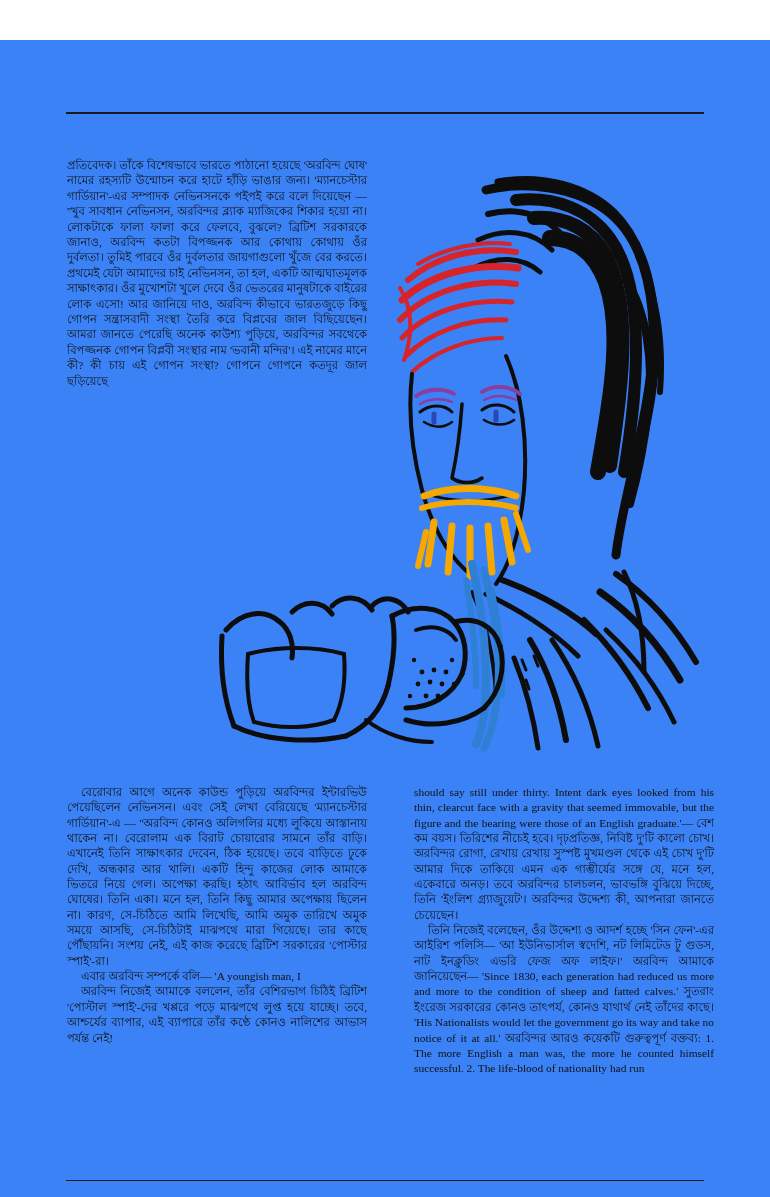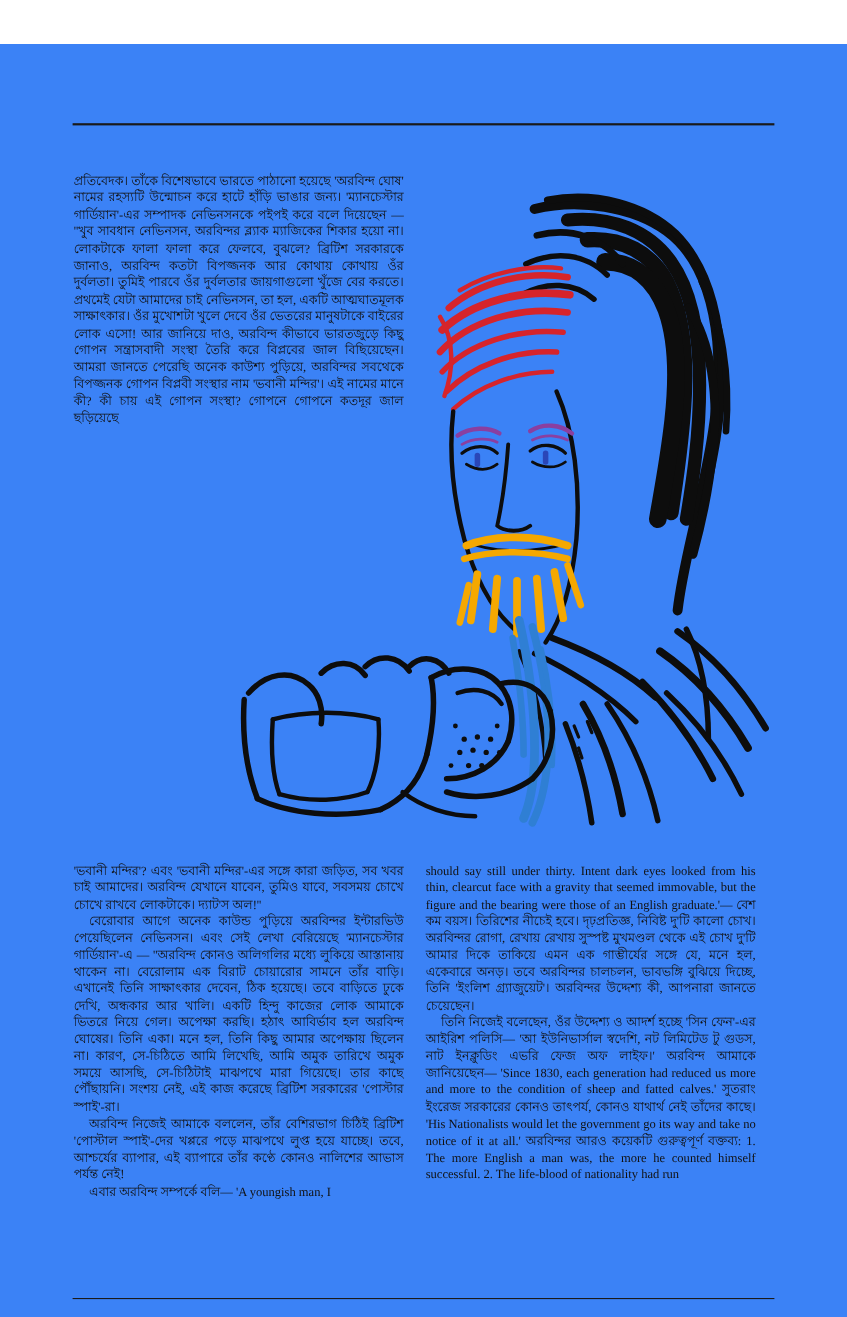--- a/index.html
+++ b/index.html
@@ -60,21 +60,21 @@
   .col {
     position: absolute;
     top: 0;
     width: 300px;
     font-size: 11.4px;
     line-height: 15.35px;
     text-align: justify;
     color: #111;
   }
   .col-left { left: 0; }
-  .col-right { left: 320px; }
+  .col-right { left: 347px; }
   .col p { margin: 0; }
   .ind { text-indent: 14px; }
 
   
   .footer {
     position: absolute;
     left: 67px;
     top: 1155px;
     font-size: 12px;
     color: #111;
@@ -221,24 +221,23 @@
           <path d="M336 500 l4 10" stroke-width="3"></path>
           <path d="M348 496 l4 10" stroke-width="3"></path>
           <path d="M340 520 l3 9" stroke-width="3"></path>
         </g>
       </g>
     </svg>
   </div>
 
   <div class="cols">
     <div class="col col-left">
-      <p>'ভবানী মন্দির'? এবং 'ভবানী মন্দির'-এর সঙ্গে কারা জড়িত, সব খবর চাই আমাদের। অরবিন্দ যেখানে যাবেন, তুমিও যাবে, সবসময় চোখে চোখে রাখবে লোকটাকে। দ্যাট'স অল!''</p>
       <p class="ind">বেরোবার আগে অনেক কাউন্ড পুড়িয়ে অরবিন্দর ইন্টারভিউ পেয়েছিলেন নেভিনসন। এবং সেই লেখা বেরিয়েছে 'ম্যানচেস্টার গার্ডিয়ান'-এ — ''অরবিন্দ কোনও অলিগলির মধ্যে লুকিয়ে আস্তানায় থাকেন না। বেরোলাম এক বিরাট চোয়ারাের সামনে তাঁর বাড়ি। এখানেই তিনি সাক্ষাৎকার দেবেন, ঠিক হয়েছে। তবে বাড়িতে ঢুকে দেখি, অন্ধকার আর খালি। একটি হিন্দু কাজের লোক আমাকে ভিতরে নিয়ে গেল। অপেক্ষা করছি। হঠাৎ আবির্ভাব হল অরবিন্দ ঘোষের। তিনি একা। মনে হল, তিনি কিছু আমার অপেক্ষায় ছিলেন না। কারণ, সে-চিঠিতে আমি লিখেছি, আমি অমুক তারিখে অমুক সময়ে আসছি, সে-চিঠিটাই মাঝপথে মারা গিয়েছে। তার কাছে পৌঁছায়নি। সংশয় নেই, এই কাজ করেছে ব্রিটিশ সরকারের 'পোস্টার স্পাই'-রা।</p>
+      <p class="ind">এবার অরবিন্দ সম্পর্কে বলি— 'A youngish man, I</p>
       <p class="ind">অরবিন্দ নিজেই আমাকে বললেন, তাঁর বেশিরভাগ চিঠিই ব্রিটিশ 'পোস্টাল স্পাই'-দের খপ্পরে পড়ে মাঝপথে লুপ্ত হয়ে যাচ্ছে। তবে, আশ্চর্যের ব্যাপার, এই ব্যাপারে তাঁর কণ্ঠে কোনও নালিশের আভাস পর্যন্ত নেই!</p>
-      <p class="ind">এবার অরবিন্দ সম্পর্কে বলি— 'A youngish man, I</p>
     </div>
     <div class="col col-right">
       <p>should say still under thirty. Intent dark eyes looked from his thin, clearcut face with a gravity that seemed immovable, but the figure and the bearing were those of an English graduate.'— বেশ কম বয়স। তিরিশের নীচেই হবে। দৃঢ়প্রতিজ্ঞ, নিবিষ্ট দু'টি কালো চোখ। অরবিন্দর রোগা, রেখায় রেখায় সুস্পষ্ট মুখমণ্ডল থেকে এই চোখ দু'টি আমার দিকে তাকিয়ে এমন এক গাম্ভীর্যের সঙ্গে যে, মনে হল, একেবারে অনড়। তবে অরবিন্দর চালচলন, ভাবভঙ্গি বুঝিয়ে দিচ্ছে, তিনি 'ইংলিশ গ্র্যাজুয়েট'। অরবিন্দর উদ্দেশ্য কী, আপনারা জানতে চেয়েছেন।</p>
       <p class="ind">তিনি নিজেই বলেছেন, ওঁর উদ্দেশ্য ও আদর্শ হচ্ছে 'সিন ফেন'-এর আইরিশ পলিসি— 'আ ইউনিভার্সাল স্বদেশি, নট লিমিটেড টু গুডস, নাট ইনক্লুডিং এভরি ফেজ অফ লাইফ।' অরবিন্দ আমাকে জানিয়েছেন— 'Since 1830, each generation had reduced us more and more to the condition of sheep and fatted calves.' সুতরাং ইংরেজ সরকারের কোনও তাৎপর্য, কোনও যাথার্থ নেই তাঁদের কাছে। 'His Nationalists would let the government go its way and take no notice of it at all.' অরবিন্দর আরও কয়েকটি গুরুত্বপূর্ণ বক্তব্য: 1. The more English a man was, the more he counted himself successful. 2. The life-blood of nationality had run</p>
     </div>
   </div>
 
   <div class="rule rule-bottom"></div>
 
   <div class="footer">

